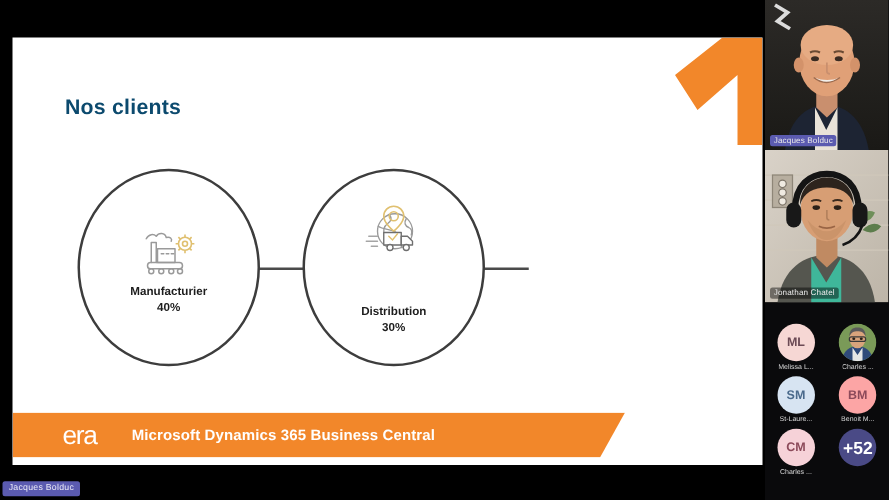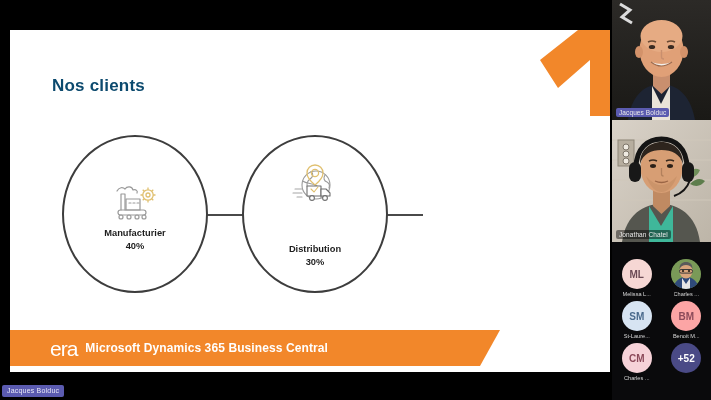--- a/index.html
+++ b/index.html
@@ -107,21 +107,21 @@
   }
   .footer-bg {
     position: absolute; left: 0; top: 0;
     width: 100%; height: 100%;
   }
   .footer-inner {
     position: absolute;
     left: 0; top: 0; height: 36px;
     display: flex; align-items: center;
     padding-left: 40px;
-    gap: 8px;
+    gap: 28px;
   }
   .logo-era {
     position: relative;
     font-size: 21px;
     font-weight: 300;
     color: #ffffff;
     letter-spacing: -1px;
     line-height: 1;
     display: flex;
     align-items: center;
@@ -442,20 +442,20 @@
         <div class="avatar" style="background:#fca5a5;color:#8c4a5a">BM</div>
         <div class="aname">Benoit M...</div>
       </div>
 
       <div class="acell">
         <div class="avatar" style="background:#f6d2d8;color:#8c4a5a">CM</div>
         <div class="aname">Charles ...</div>
       </div>
 
       <div class="acell">
-        <div class="avatar" style="background:#4a4a86;color:#ffffff;font-size:10px">+52</div>
+        <div class="avatar" style="background:#4a4a86;color:#ffffff;font-size:14px">+52</div>
         <div class="aname"></div>
       </div>
 
     </div>
   </div>
 
 </div>
 
 </body></html>

